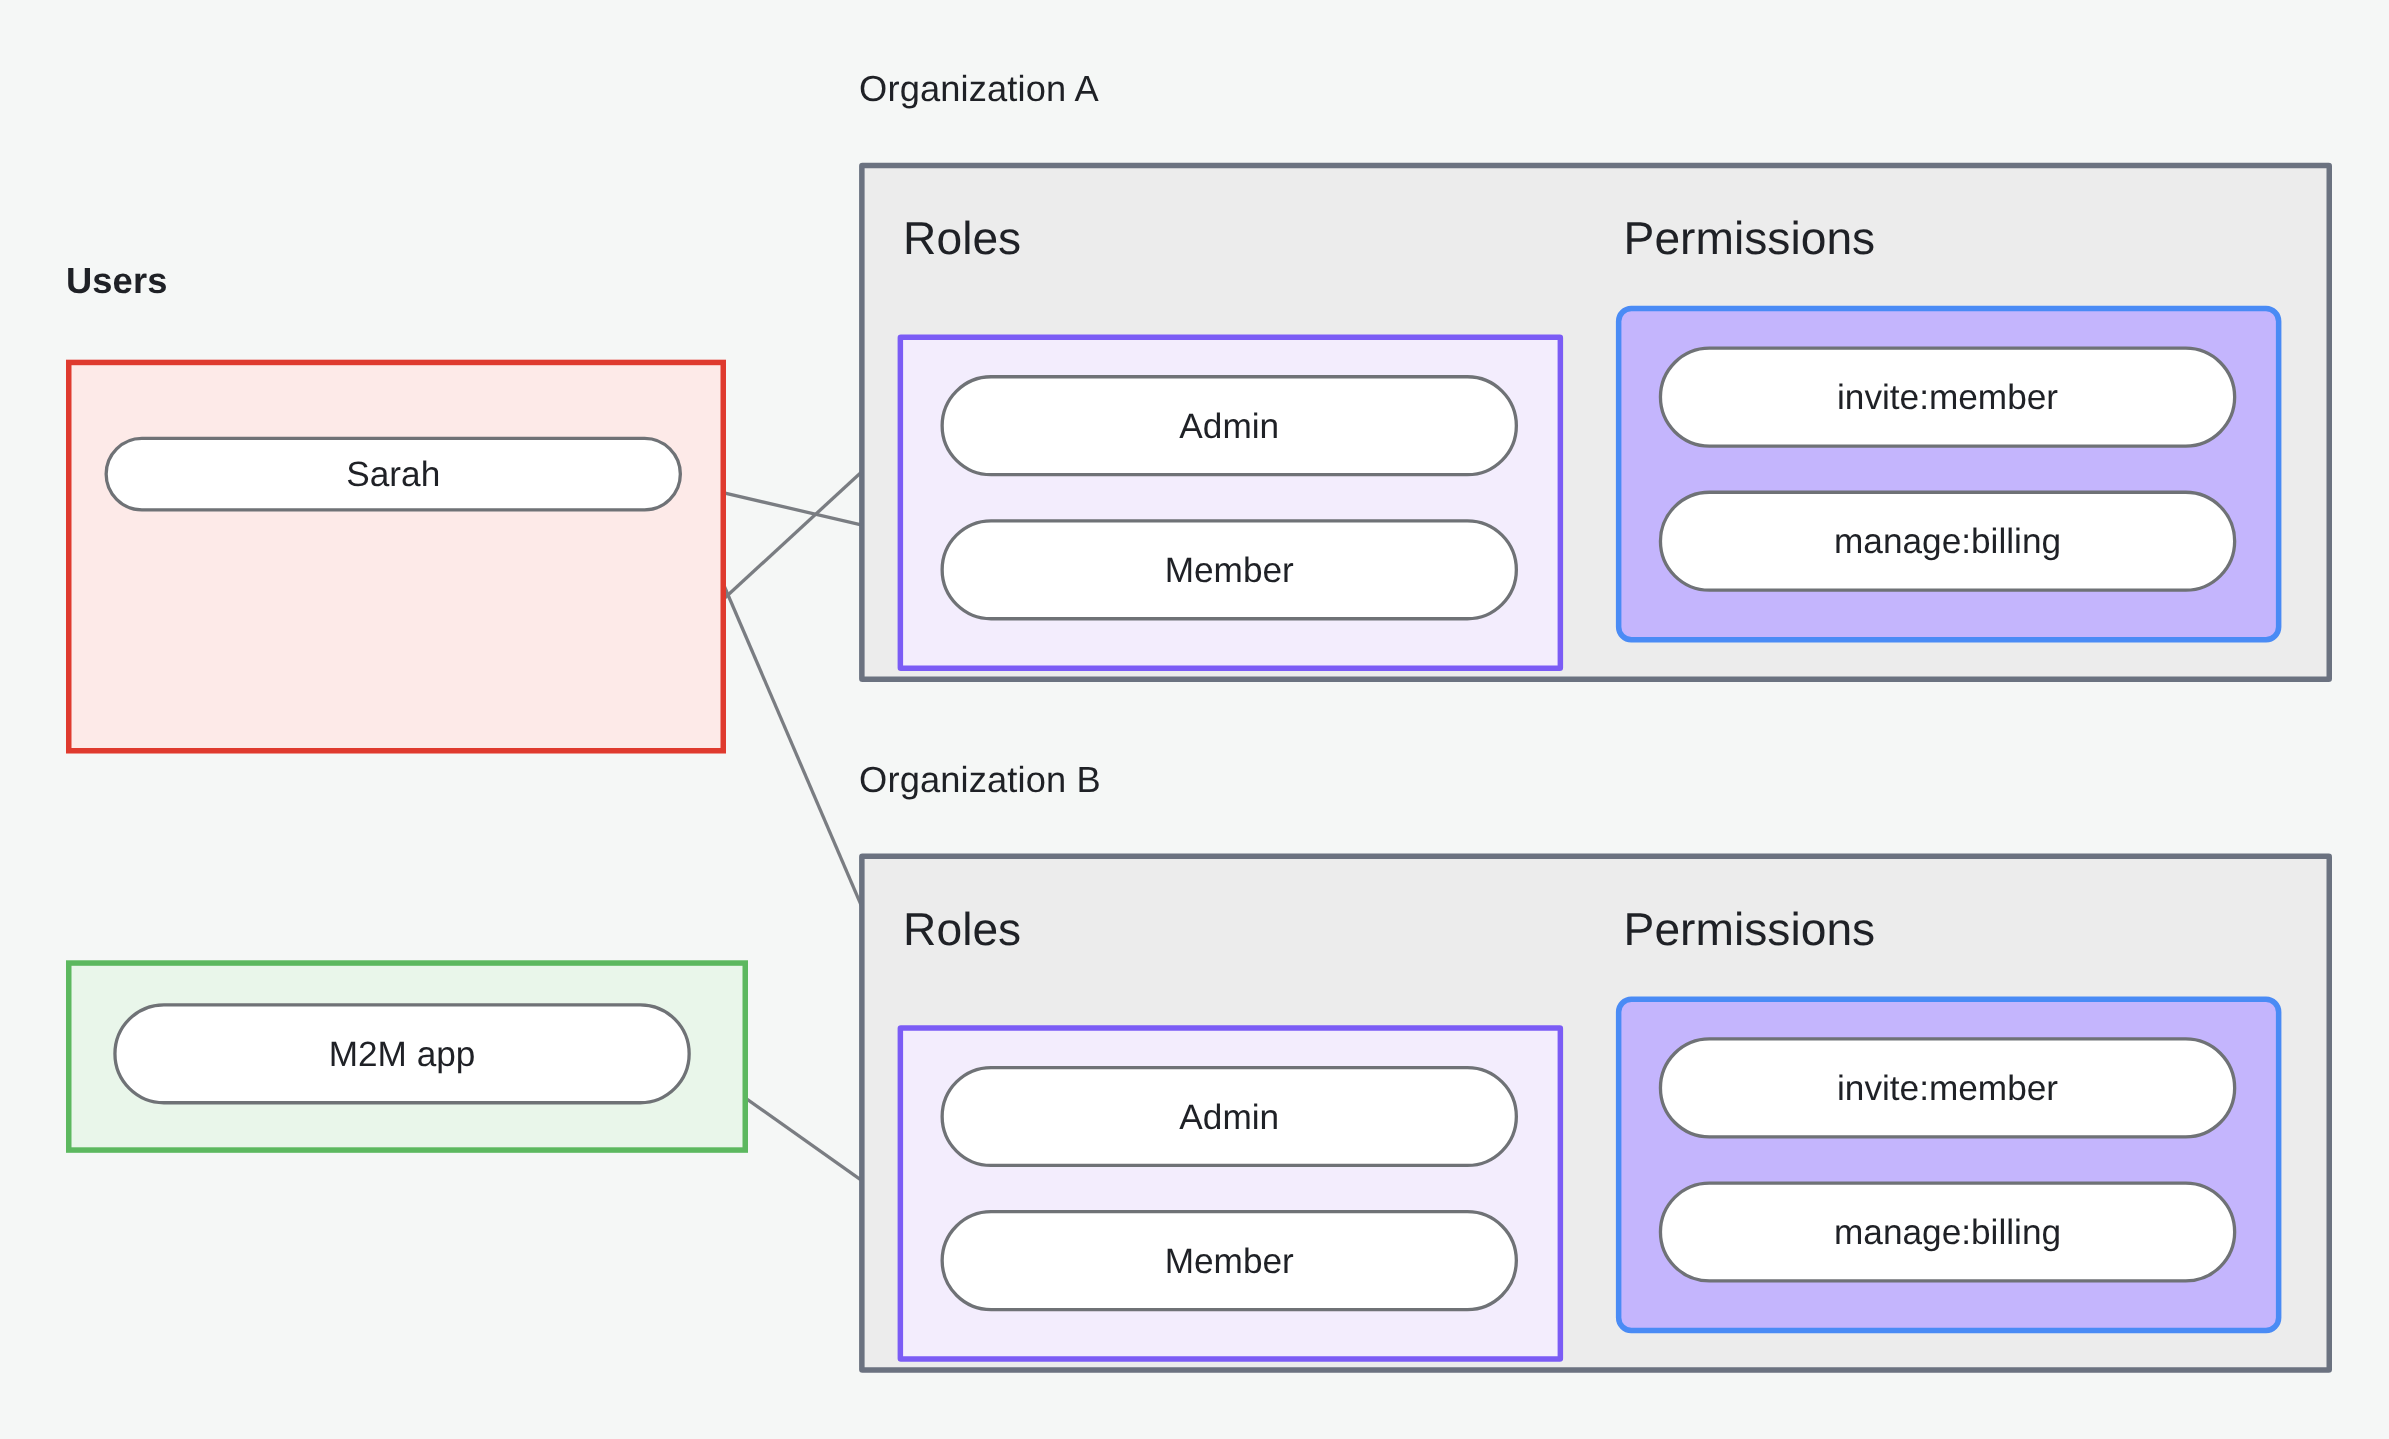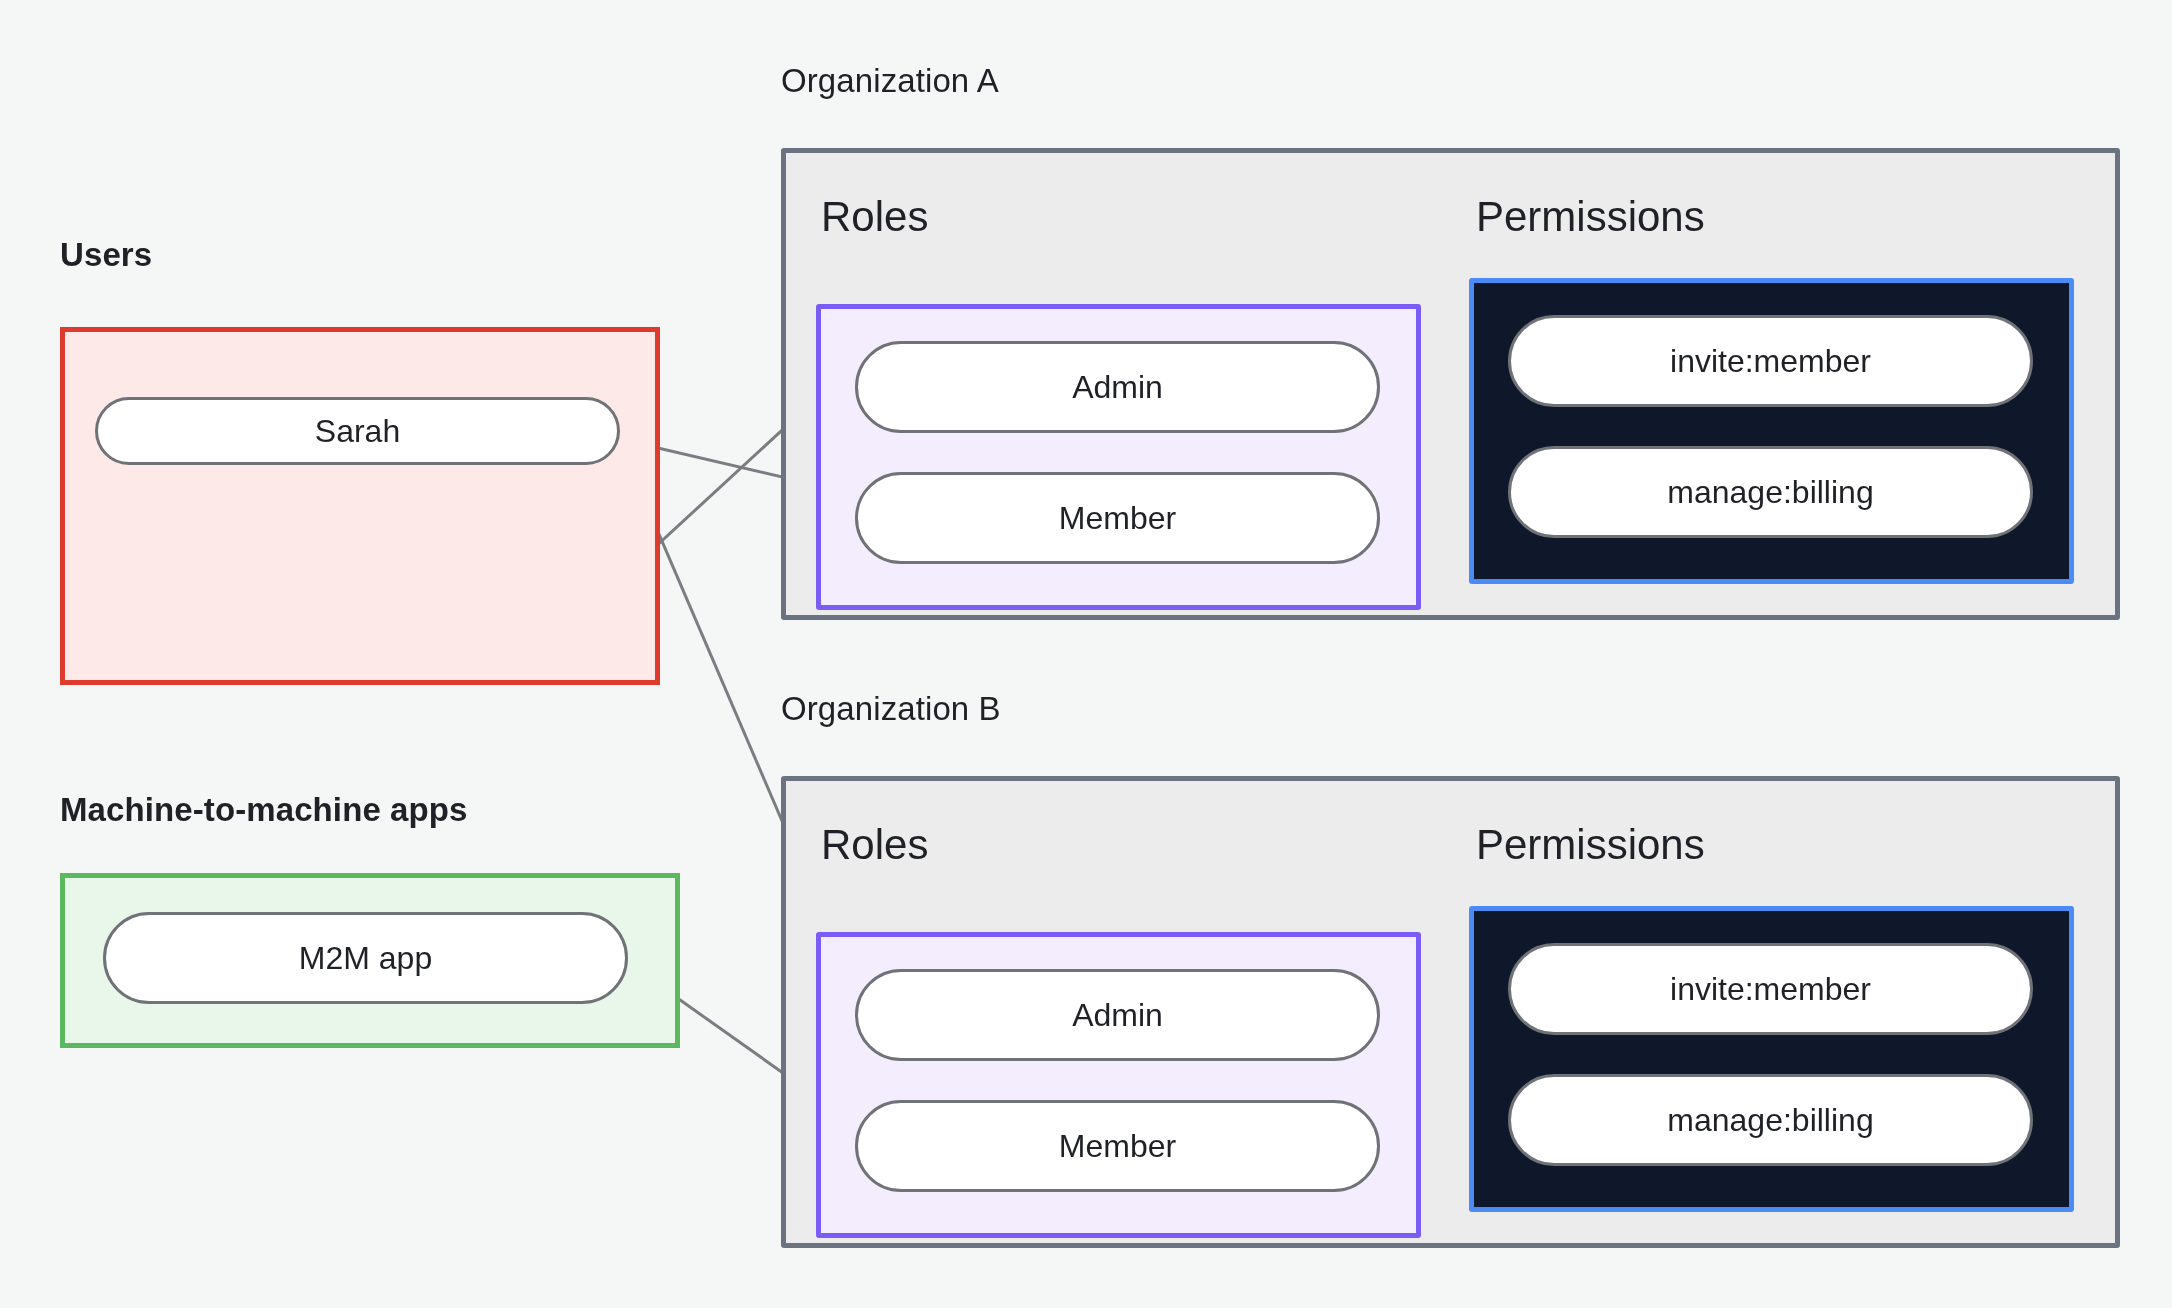--- a/index.html
+++ b/index.html
@@ -55,22 +55,22 @@
   .group-roles {
     border-width: 5px;
     border-color: #7b5cf5;
     background: #f3edfd;
     border-radius: 3px;
     margin-top: 26px;
   }
   .group-perms {
     border-width: 5px;
     border-color: #4a8bf5;
-    background: #0f172a;
-    border-radius: 3px;
+    background: #c4b5fd;
+    border-radius: 14px;
     text-align: right;
   }
 
   
   .inner-label {
     position: absolute;
     font-size: 42px;
     color: #1f2126;
     white-space: nowrap;
   }
@@ -144,21 +144,20 @@
     <circle class="edge-dot" cx="1508" cy="991" r="10"></circle>
     <circle class="edge-dot" cx="1508" cy="1124" r="10"></circle>
   </svg>
 
   <div class="caption bold" style="left:60px; top:236px;">Users</div>
 
   <div class="groupbox group-users" style="left:60px; top:327px; width:600px; height:358px;">
     <div class="pill" style="left:30px; top:65px; width:525px; height:68px;">Sarah</div>
   </div>
 
-  <div class="caption bold" style="left:60px; top:791px;">Machine-to-machine apps</div>
 
   <div class="groupbox group-m2m" style="left:60px; top:873px; width:620px; height:175px;">
     <div class="pill" style="left:38px; top:34px; width:525px; height:92px;">M2M app</div>
   </div>
 
   <div class="caption" style="left:781px; top:62px;">Organization A</div>
 
   <div class="groupbox group-org" style="left:781px; top:148px; width:1339px; height:472px;">
 
     <div class="inner-label" style="left:35px; top:40px;">Roles</div>

